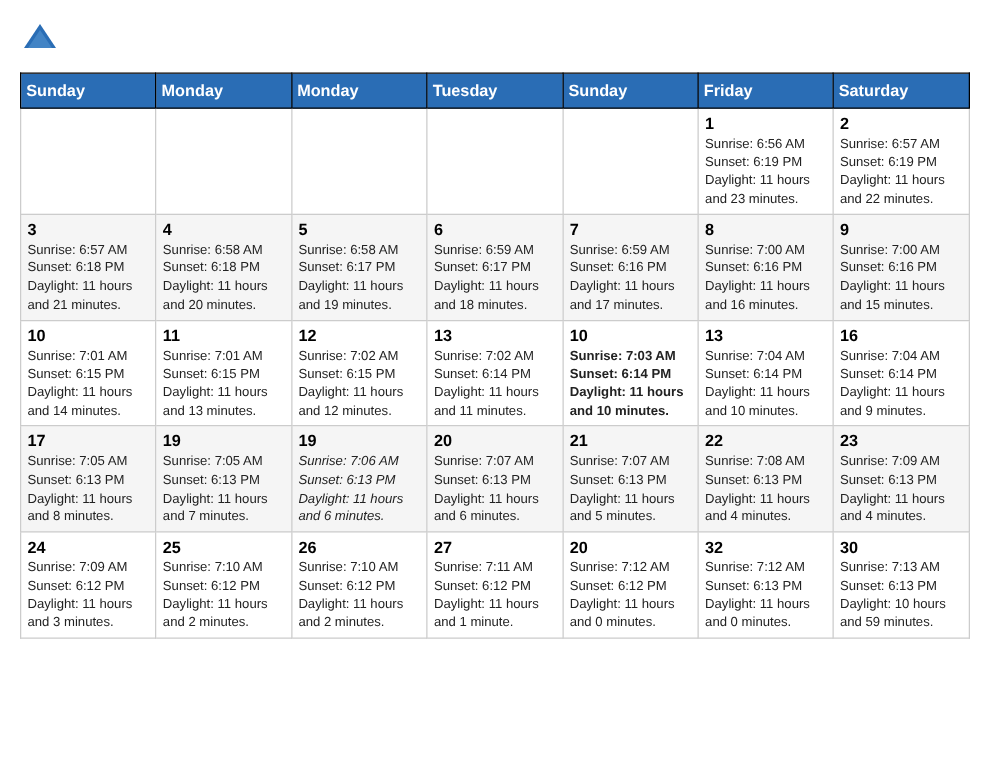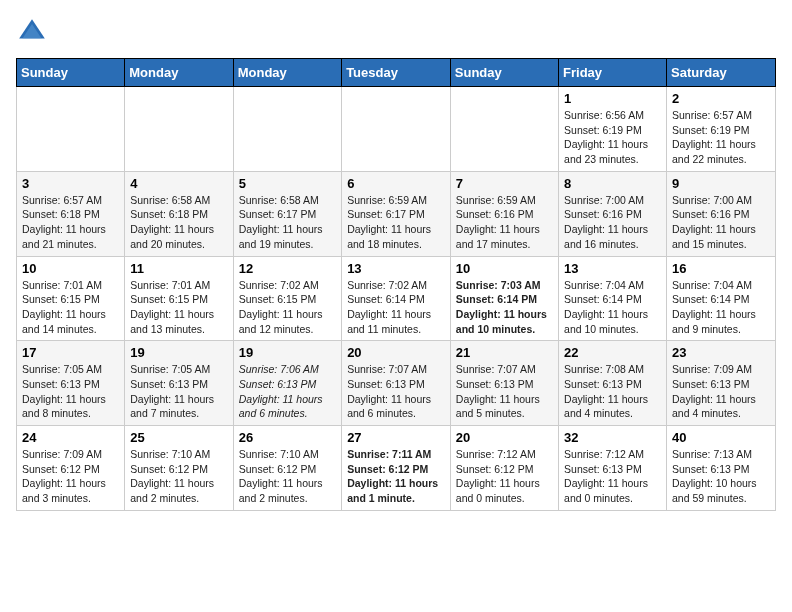--- a/index.html
+++ b/index.html
@@ -281,37 +281,37 @@
 Daylight: 11 hours and 2 minutes.</div>
         </td>
         <td>
           <div class="day-number">26</div>
           <div class="day-info" style="white-space: pre-line;">Sunrise: 7:10 AM
 Sunset: 6:12 PM
 Daylight: 11 hours and 2 minutes.</div>
         </td>
         <td>
           <div class="day-number">27</div>
-          <div class="day-info" style="white-space: pre-line; font-weight: bold;">Sunrise: 7:11 AM
+          <div class="day-info" style="white-space: pre-line;">Sunrise: 7:11 AM
 Sunset: 6:12 PM
 Daylight: 11 hours and 1 minute.</div>
         </td>
         <td>
           <div class="day-number">20</div>
           <div class="day-info" style="white-space: pre-line;">Sunrise: 7:12 AM
 Sunset: 6:12 PM
 Daylight: 11 hours and 0 minutes.</div>
         </td>
         <td>
           <div class="day-number">32</div>
           <div class="day-info" style="white-space: pre-line;">Sunrise: 7:12 AM
 Sunset: 6:13 PM
 Daylight: 11 hours and 0 minutes.</div>
         </td>
         <td>
-          <div class="day-number">40</div>
+          <div class="day-number">30</div>
           <div class="day-info" style="white-space: pre-line;">Sunrise: 7:13 AM
 Sunset: 6:13 PM
 Daylight: 10 hours and 59 minutes.</div>
         </td>
       </tr>
     </tbody>
 </table>
 
 </body></html>

